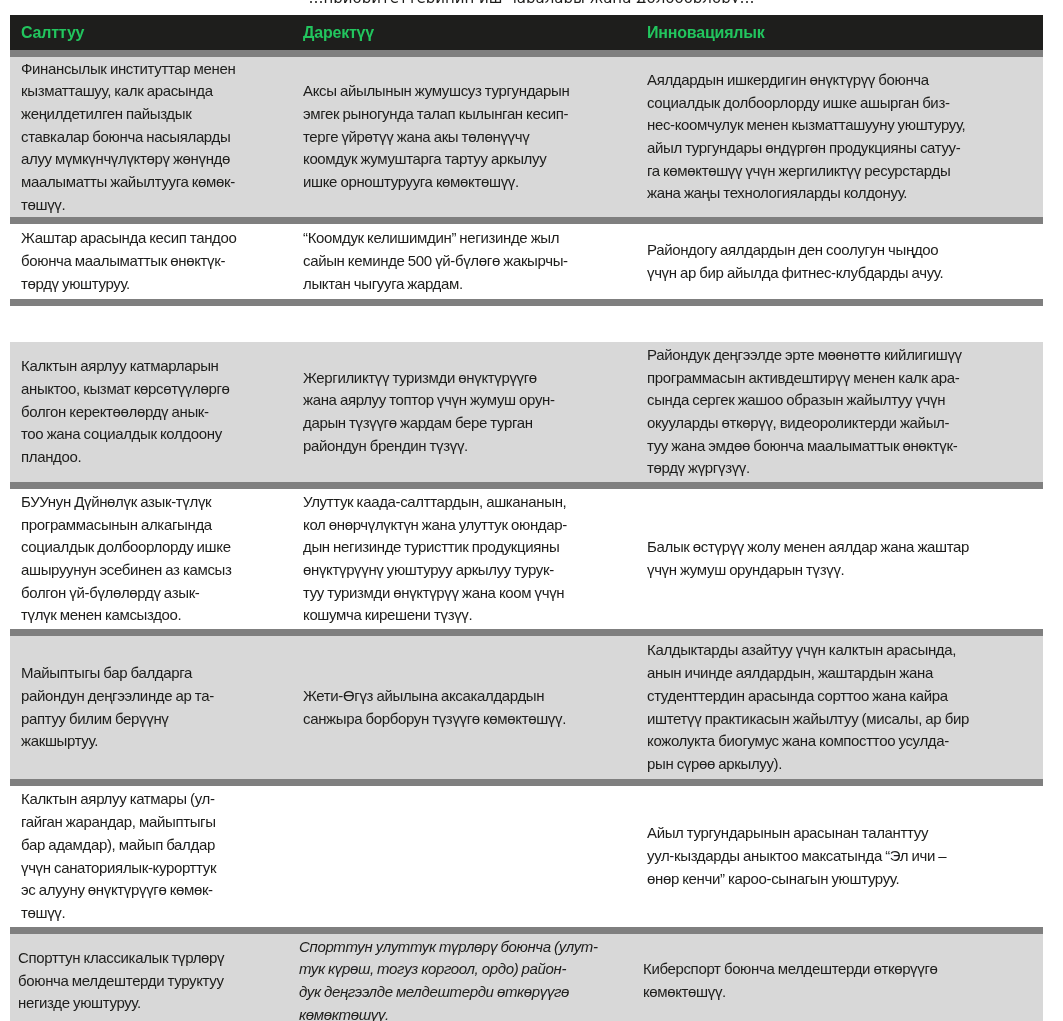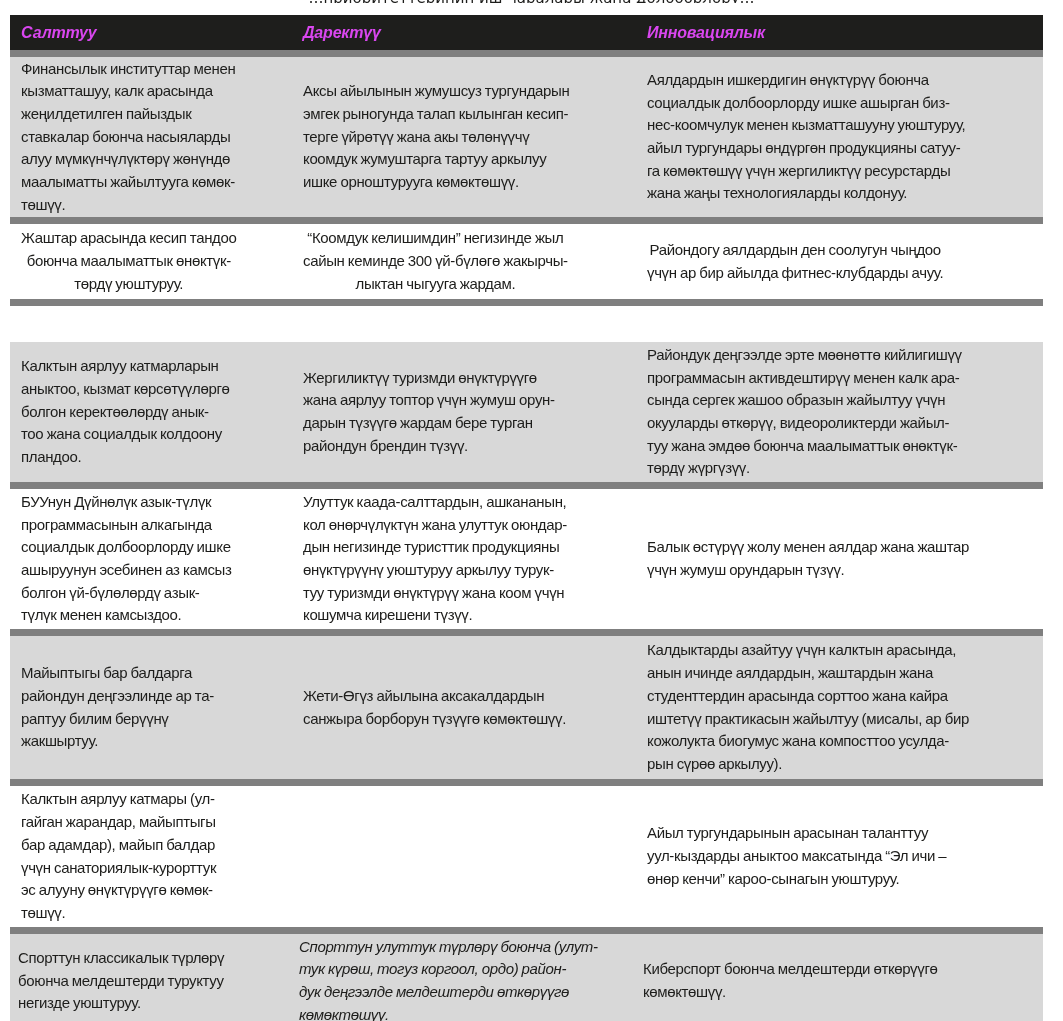--- a/index.html
+++ b/index.html
@@ -33,26 +33,25 @@
       width: 1033px;
     }
     .hdr {
       display: flex;
       background: #1e1e1c;
       height: 35px;
       align-items: center;
       border-bottom: 7px solid #7f7f7f;
     }
     .hdr .cell {
-      color: #d946ef;
+      color: #22c55e;
       font-weight: bold;
       font-size: 16px;
       font-family: "Liberation Sans", sans-serif;
       letter-spacing: -0.2px;
-      font-style: italic;
     }
     .c1 { width: 281px; padding-left: 11px; box-sizing: border-box; }
     .c2 { width: 348px; padding-left: 12px; box-sizing: border-box; }
     .c3 { width: 404px; padding-left: 8px; box-sizing: border-box; }
     .row {
       display: flex;
       align-items: stretch;
       border-bottom: 7px solid #7f7f7f;
     }
     .row.shade { background: #d8d8d8; }
@@ -96,26 +95,26 @@
 коомдук жумуштарга тартуу аркылуу
 ишке орноштурууга көмөктөшүү.</span></div>
     <div class="cell c3"><span>Аялдардын ишкердигин өнүктүрүү боюнча
 социалдык долбоорлорду ишке ашырган биз-
 нес-коомчулук менен кызматташууну уюштуруу,
 айыл тургундары өндүргөн продукцияны сатуу-
 га көмөктөшүү үчүн жергиликтүү ресурстарды
 жана жаңы технологияларды колдонуу.</span></div>
   </div>
 
-  <div class="row plain" style="height:75px;text-align:center;">
+  <div class="row plain" style="height:75px;">
     <div class="cell c1"><span>Жаштар арасында кесип тандоо
 боюнча маалыматтык өнөктүк-
 төрдү уюштуруу.</span></div>
     <div class="cell c2"><span>“Коомдук келишимдин” негизинде жыл
-сайын кеминде 300 үй-бүлөгө жакырчы-
+сайын кеминде 500 үй-бүлөгө жакырчы-
 лыктан чыгууга жардам.</span></div>
     <div class="cell c3"><span>Райондогу аялдардын ден соолугун чыңдоо
 үчүн ар бир айылда фитнес-клубдарды ачуу.</span></div>
   </div>
 
   <div class="row shade" style="height:140px;margin-top:36px;">
     <div class="cell c1"><span>Калктын аярлуу катмарларын
 аныктоо, кызмат көрсөтүүлөргө
 болгон керектөөлөрдү анык-
 тоо жана социалдык колдоону

